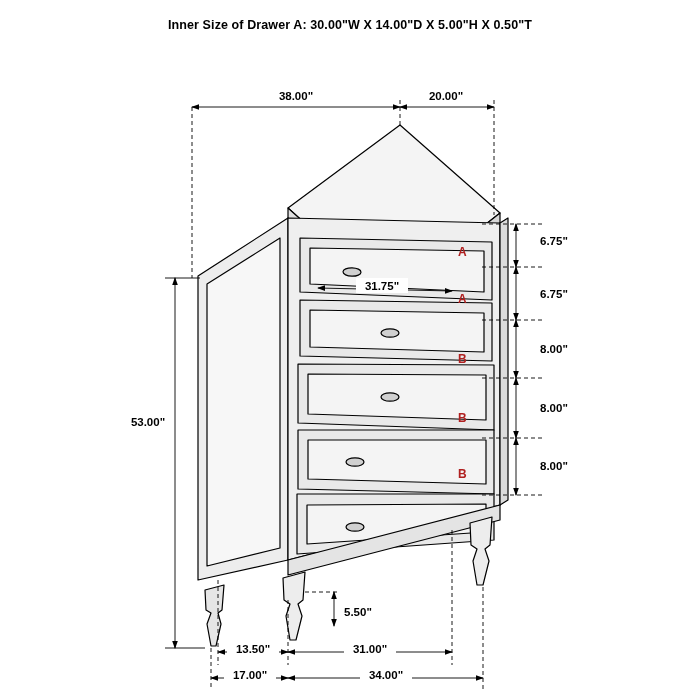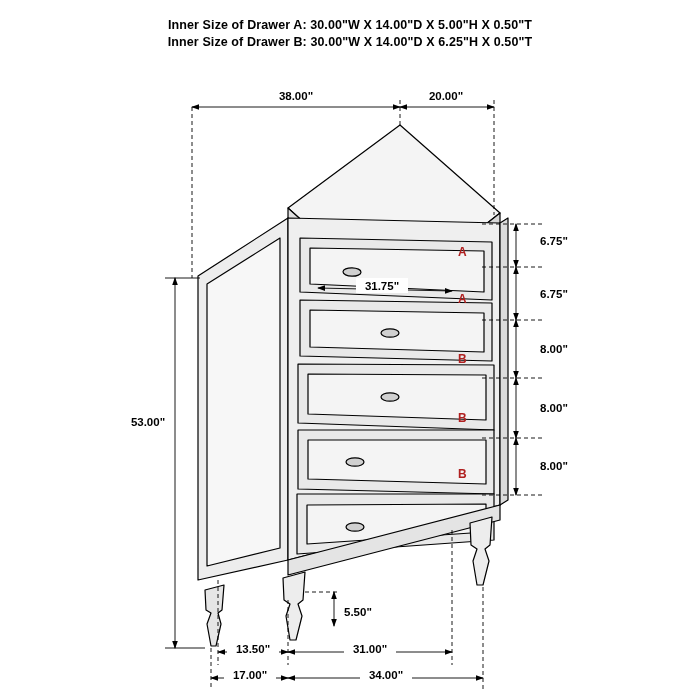--- a/index.html
+++ b/index.html
@@ -49,21 +49,20 @@
     font-weight: bold;
     fill: #b02020;
   }
 </style>
 </head>
 <body>
 
 <div id="page">
 
   <div class="hdr" id="hdr1">Inner Size of Drawer A: 30.00"W X 14.00"D X 5.00"H X 0.50"T</div>
-  <div class="hdr" id="hdr2">Inner Size of Drawer B: 30.00"W X 14.00"D X 6.25"H X 0.50"T</div>
 
   <svg id="drawing" width="700" height="700" viewBox="0 0 700 700">
 
     <defs>
       <marker id="arrEnd" markerWidth="9" markerHeight="9" refX="8" refY="3.2" orient="auto" markerUnits="strokeWidth">
         <path d="M0,0 L9,3.2 L0,6.4 z" fill="#000"></path>
       </marker>
       <marker id="arrStart" markerWidth="9" markerHeight="9" refX="1" refY="3.2" orient="auto" markerUnits="strokeWidth">
         <path d="M9,0 L0,3.2 L9,6.4 z" fill="#000"></path>
       </marker>

